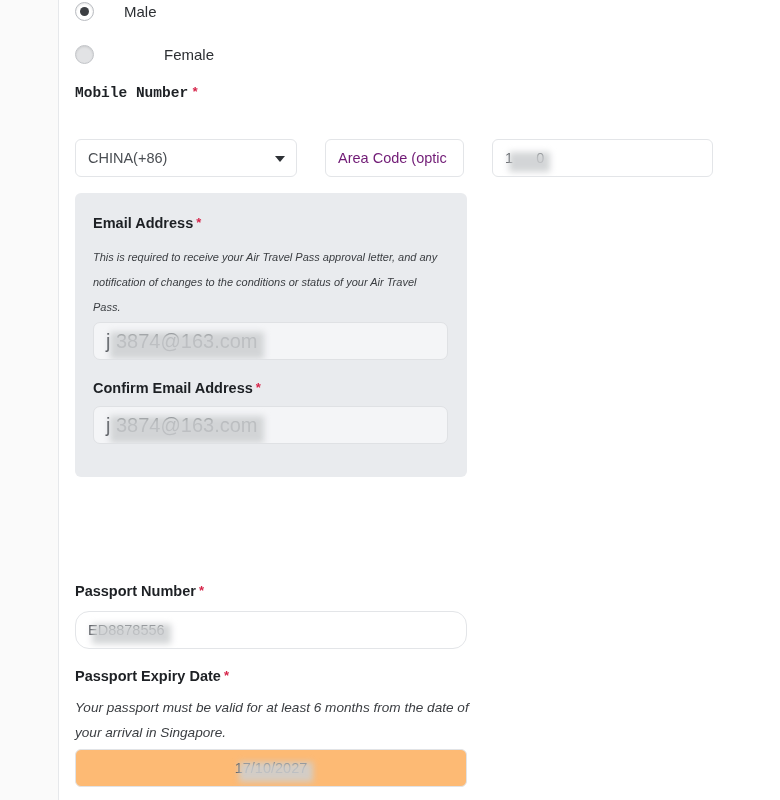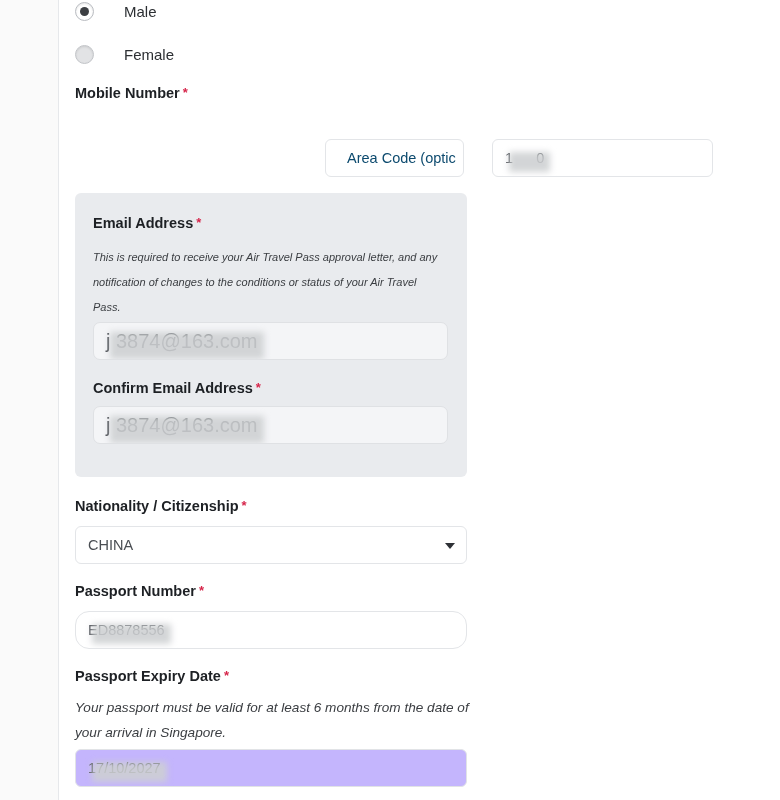--- a/index.html
+++ b/index.html
@@ -36,21 +36,21 @@
 
   
   .radio-row {
     position: absolute;
     left: 15px;
     display: flex;
     align-items: center;
     height: 22px;
   }
   .radio-row.r-male   { top: 0px; }
-  .radio-row.r-female { top: 43px; }
+  .radio-row.r-female { top: 43px; gap: 40px; }
   .radio {
     width: 19px; height: 19px;
     border-radius: 50%;
     flex: 0 0 19px;
     position: relative;
     background: #ffffff;
     border: 1px solid #b9bcc1;
     box-shadow: inset 0 1px 2px rgba(0,0,0,0.10);
   }
   .radio.off { background: #e2e3e5; border-color: #c3c5c9; }
@@ -106,22 +106,22 @@
     border-radius: 6px;
     background: #ffffff;
     display: flex;
     align-items: center;
     padding: 0 12px;
     font-size: 14.5px;
     color: #585c61;
     overflow: hidden;
     box-shadow: 0 0 0 0 rgba(0,0,0,0);
   }
-  .inp.disabled { background: #c4b5fd; border-color: #e1e3e6; }
-  .inp .ph { color: #0c4a6e; white-space: nowrap; margin-left: 9px; }
+  .inp.disabled { background: #fdba74; border-color: #e1e3e6; justify-content: center; }
+  .inp .ph { color: #701a75; white-space: nowrap; }
   .inp .val { color: #4a4e53; white-space: nowrap; }
   .caret {
     position: absolute;
     right: 11px; top: 50%;
     margin-top: -2px;
     width: 0; height: 0;
     border-left: 5px solid transparent;
     border-right: 5px solid transparent;
     border-top: 6px solid #2e3136;
   }
@@ -197,25 +197,29 @@
     <div class="radio-row r-male">
       <span class="radio on"></span>
       <span class="radio-label">Male</span>
     </div>
 
     <div class="radio-row r-female">
       <span class="radio off"></span>
       <span class="radio-label">Female</span>
     </div>
 
-    <div class="fld-label" style="top:85px;">
+    <div class="fld-label" style="top:85px;font-family:Liberation Mono, monospace;">
       <span>Mobile Number</span><span class="req">*</span>
     </div>
 
 
+    <div class="inp" style="left:15px; top:139px; width:222px;">
+      <span class="val">CHINA(+86)</span>
+      <span class="caret"></span>
+    </div>
 
     <div class="inp" style="left:265px; top:139px; width:139px;">
       <span class="ph">Area Code (optic</span>
     </div>
 
     <div class="inp" style="left:432px; top:139px; width:221px;">
       <span class="val redact">1        0</span>
     </div>
 
     <div class="panel">
@@ -232,28 +236,21 @@
 
       <div class="p-label" style="top:187px;">
         <span>Confirm Email Address</span><span class="req">*</span>
       </div>
 
       <div class="p-inp" style="top:213px;">
         <span class="redact">j    3874@163.com</span>
       </div>
     </div>
 
-    <div class="fld-label" style="top:498px;">
-      <span>Nationality / Citizenship</span><span class="req">*</span>
-    </div>
-
-    <div class="inp" style="left:15px; top:526px; width:392px;">
-      <span class="val">CHINA</span>
-      <span class="caret"></span>
-    </div>
+
 
     <div class="fld-label" style="top:583px;">
       <span>Passport Number</span><span class="req">*</span>
     </div>
 
     <div class="inp" style="left:15px; top:611px; width:392px;border-radius:14px;">
       <span class="val redact">ED8878556</span>
     </div>
 
     <div class="fld-label" style="top:668px;">

